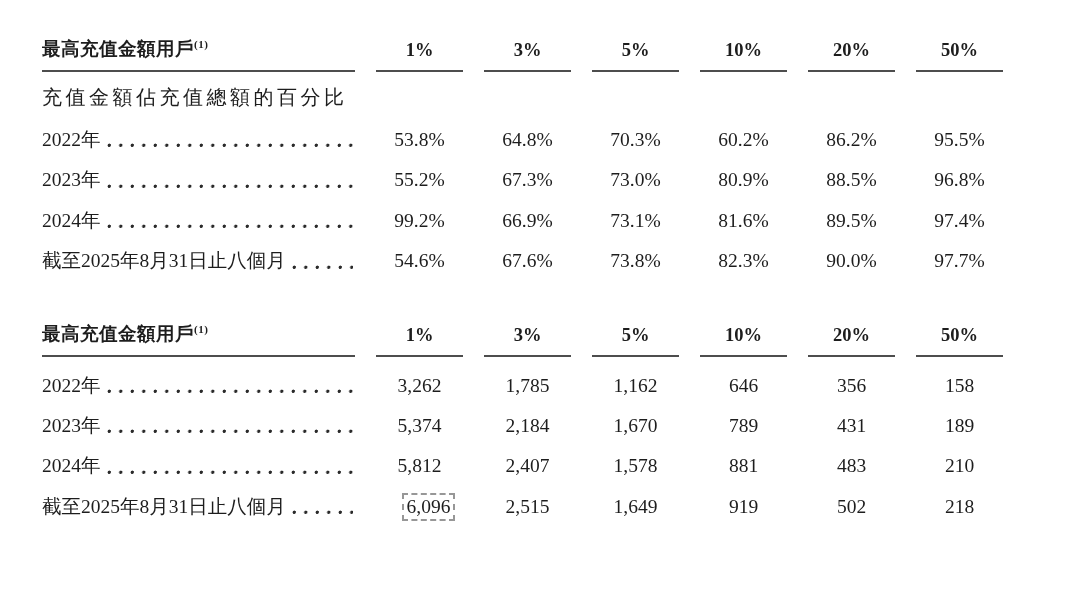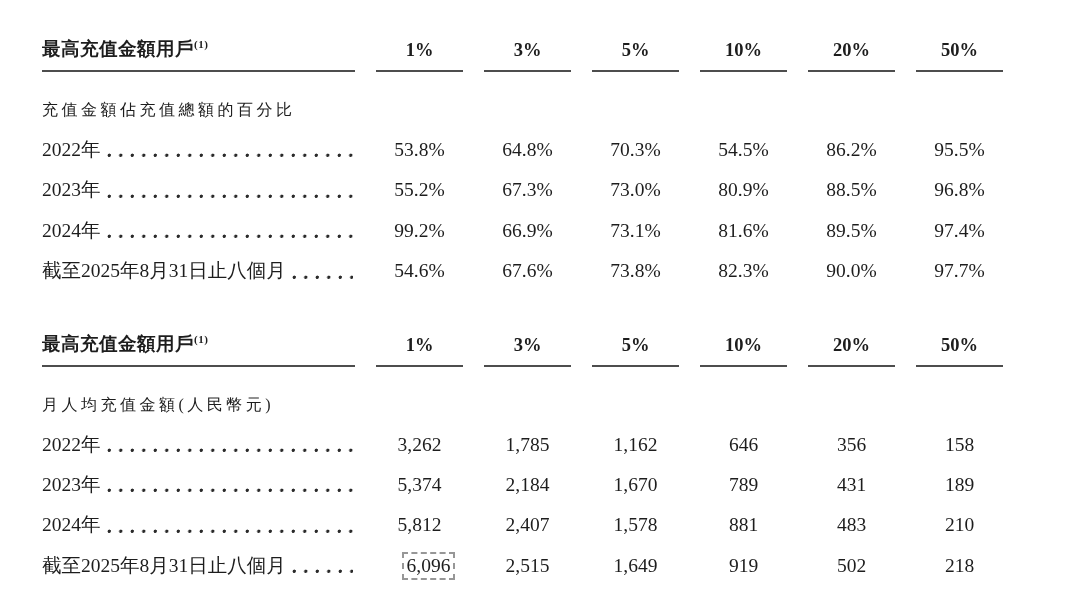--- a/index.html
+++ b/index.html
@@ -38,22 +38,22 @@
     vertical-align: super;
   }
   .head-col {
     font-weight: bold;
     font-size: 18.5px;
     text-align: center;
     border-bottom: 2.5px solid #4d4d4d;
     padding-bottom: 9px;
   }
   .section-title {
-    margin-top: 28px;
-    font-size: 16px;
+    margin-top: 12px;
+    font-size: 20px;
     letter-spacing: 3.5px;
     white-space: nowrap;
   }
   .data-row {
     margin-top: 17px;
     font-size: 19.5px;
     align-items: baseline;
     line-height: 1.2;
   }
   .row-label {
@@ -101,21 +101,21 @@
     <div class="section-title">充值金額佔充值總額的百分比</div>
 
     <div class="grid data-row">
       <div class="row-label">
           <span>2022年</span>
           <span class="leader"></span>
         </div>
       <div class="num">53.8%</div>
       <div class="num">64.8%</div>
       <div class="num">70.3%</div>
-      <div class="num">54.5%</div>
+      <div class="num">60.2%</div>
       <div class="num">86.2%</div>
       <div class="num">95.5%</div>
     </div>
 
     <div class="grid data-row">
       <div class="row-label">
           <span>2023年</span>
           <span class="leader"></span>
         </div>
       <div class="num">55.2%</div>
@@ -159,21 +159,20 @@
     <div class="grid header-row">
       <div class="head-label"><span>最高充值金額用戶</span><sup>(1)</sup></div>
       <div class="head-col">1%</div>
       <div class="head-col">3%</div>
       <div class="head-col">5%</div>
       <div class="head-col">10%</div>
       <div class="head-col">20%</div>
       <div class="head-col">50%</div>
     </div>
 
-    <div class="section-title">月人均充值金額(人民幣元)</div>
 
     <div class="grid data-row">
       <div class="row-label">
           <span>2022年</span>
           <span class="leader"></span>
         </div>
       <div class="num">3,262</div>
       <div class="num">1,785</div>
       <div class="num">1,162</div>
       <div class="num">646</div>

